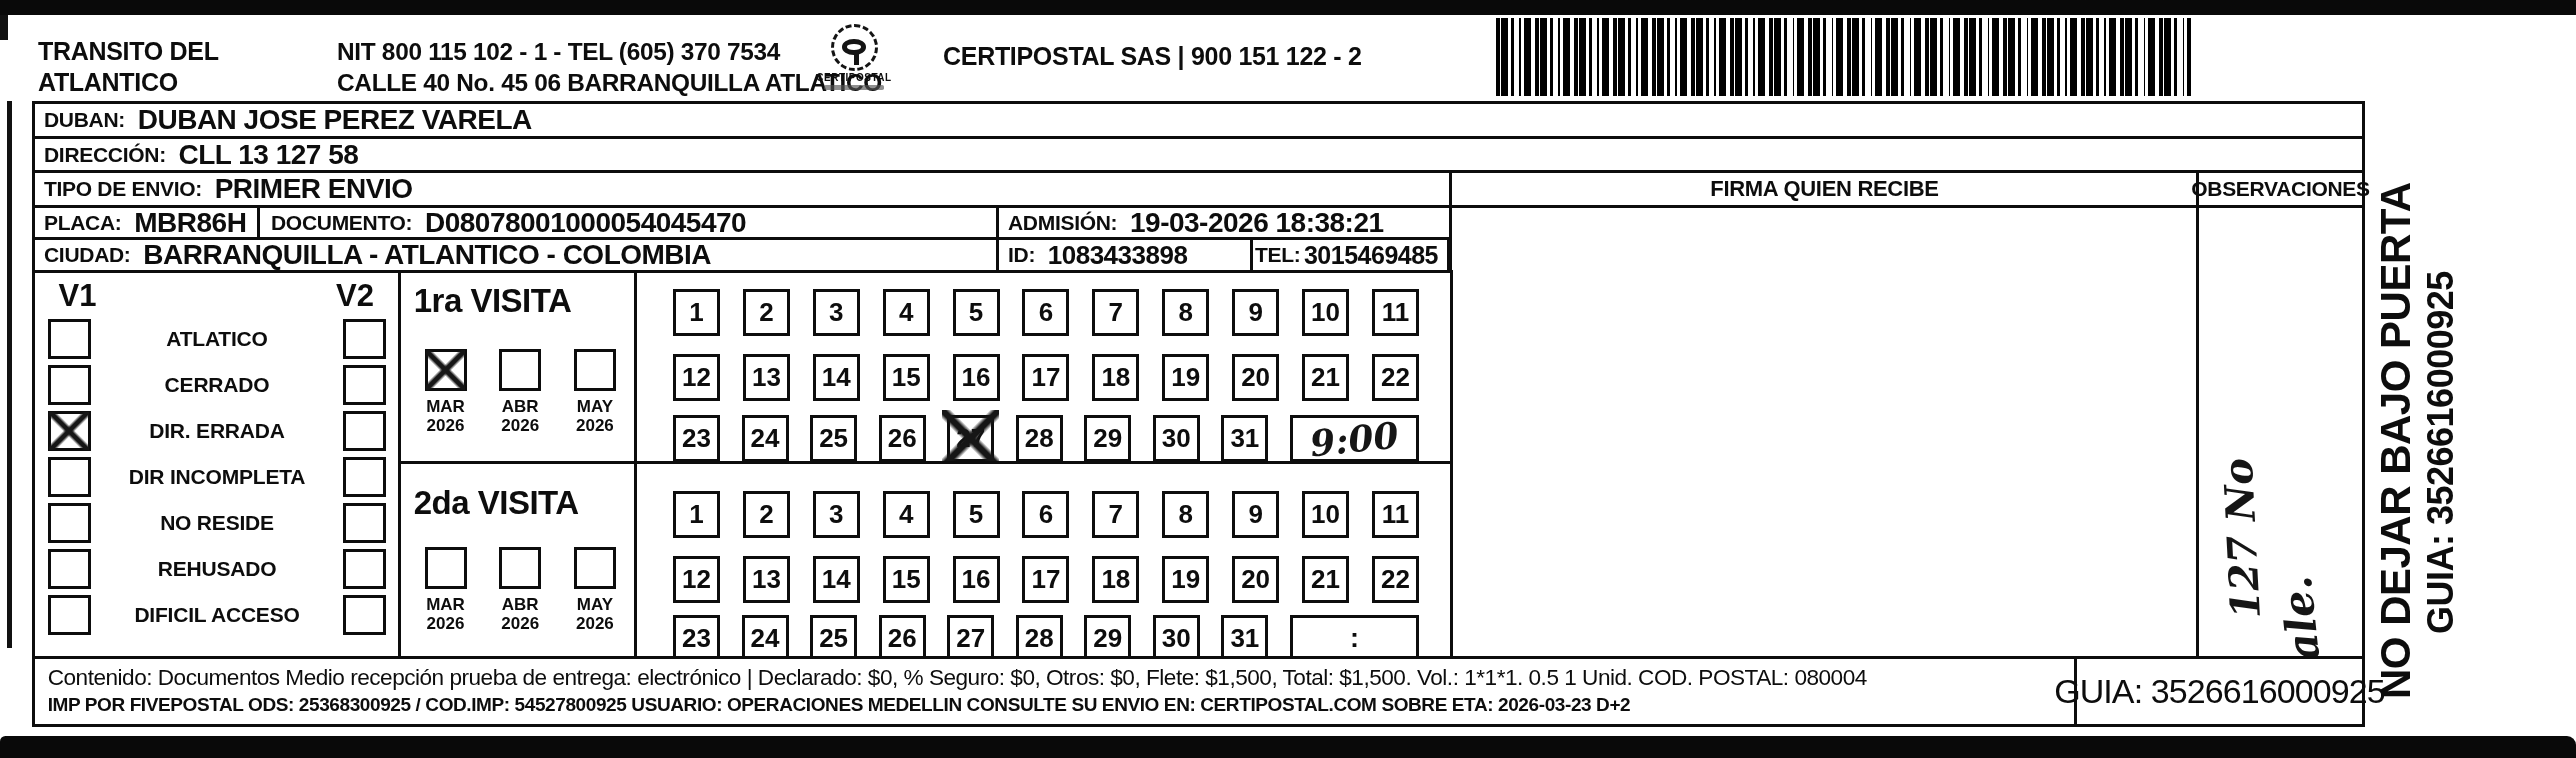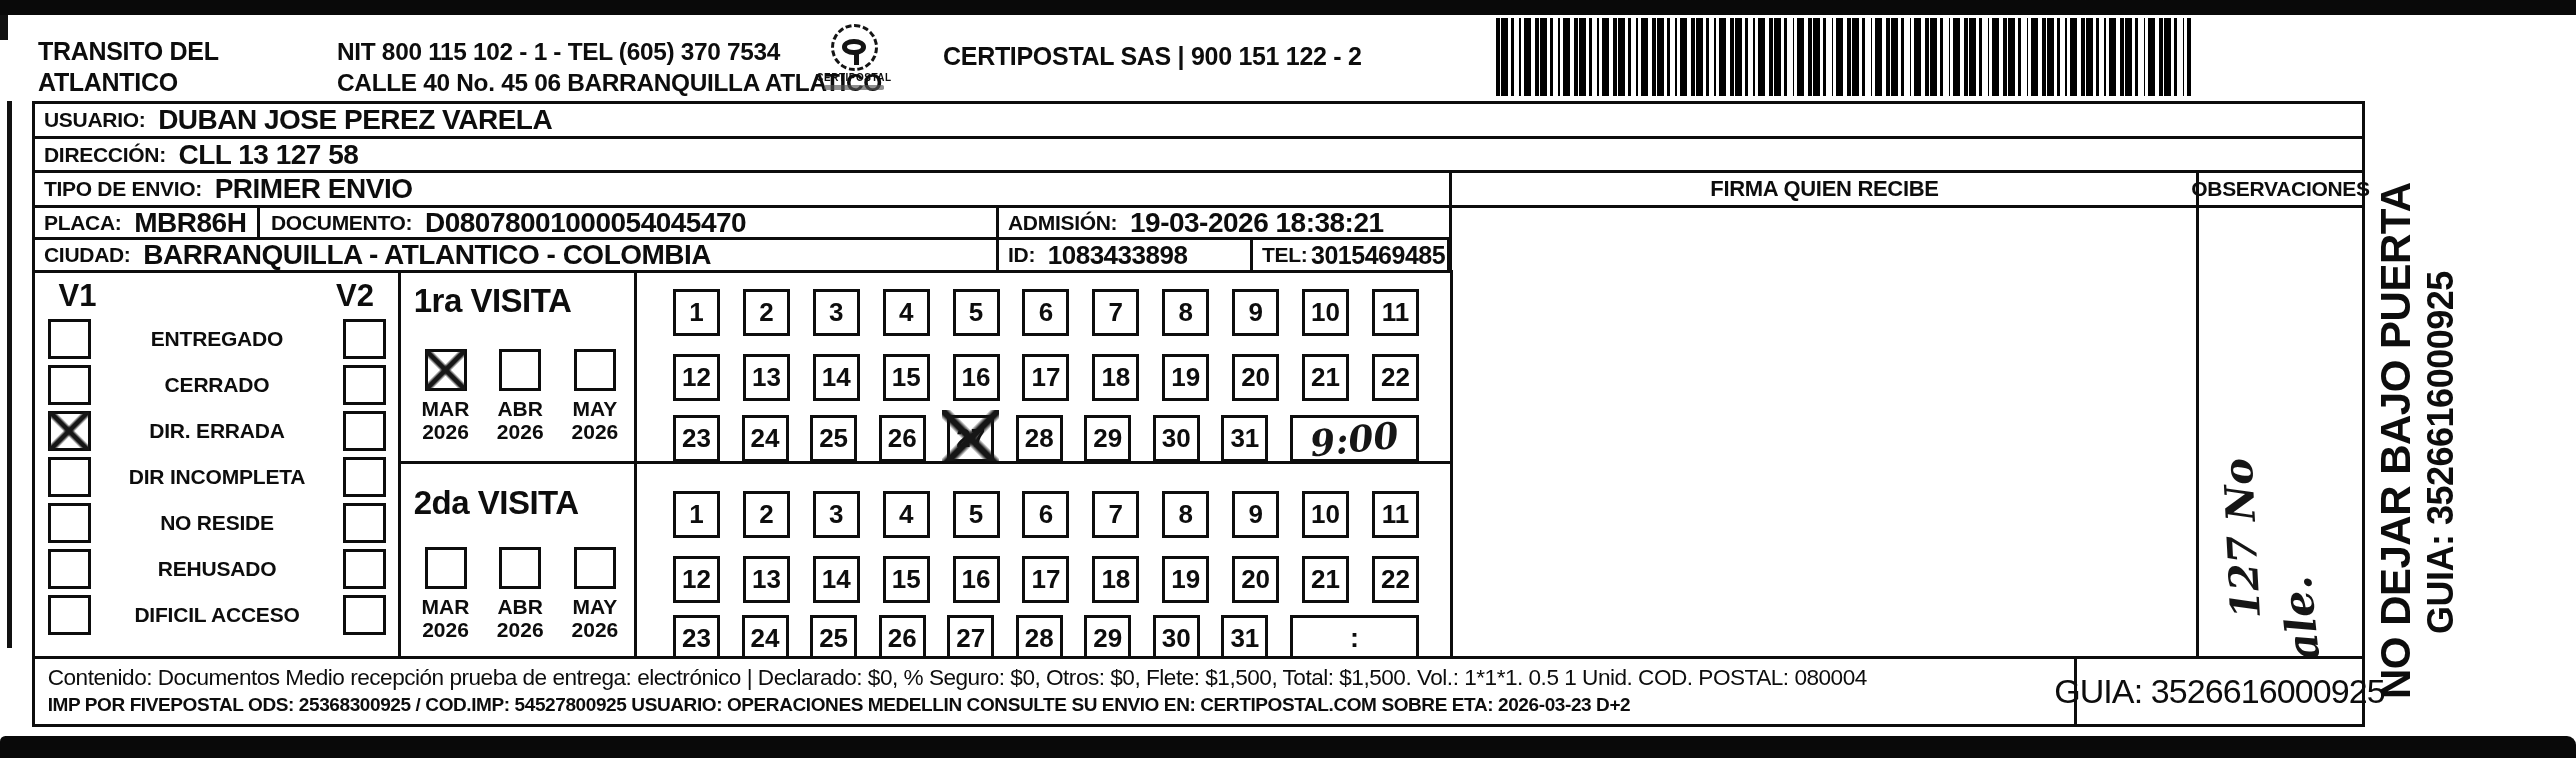--- a/index.html
+++ b/index.html
@@ -45,21 +45,21 @@
   #r-nombre   { left:32px; top:101px; width:2333px; height:38px; }
   #r-direccion{ left:32px; top:136px; width:2333px; height:38px; }
   #r-tipo     { left:32px; top:170px; width:1421px; height:38px; }
   #h-firma    { left:1449px; top:170px; width:751px; height:38px; display:flex; align-items:center; justify-content:center; }
   #h-obs      { left:2196px; top:170px; width:169px; height:38px; display:flex; align-items:center; justify-content:center; }
   #c-placa  { left:32px;  top:205px; width:229px; height:36px; }
   #c-doc    { left:257px; top:205px; width:742px; height:36px;padding-left:11px; }
   #c-adm    { left:996px; top:205px; width:456px; height:36px; }
   #c-ciudad { left:32px;  top:237px; width:968px; height:36px; }
   #c-id     { left:996px; top:237px; width:258px; height:36px; }
-  #c-tel    { left:1250px; top:237px; width:200px; height:36px; }
+  #c-tel    { left:1250px; top:237px; width:200px; height:36px;justify-content:flex-end; }
   #c-firma  { left:1449px; top:205px; width:751px; height:455px; }
   #c-obs    { left:2196px; top:205px; width:169px; height:455px; }
 
   
   #p-left { left:32px; top:270px; width:370px; height:389px; }
   #p-m1   { left:398px; top:270px; width:239px; height:195px; }
   #p-g1   { left:634px; top:270px; width:819px; height:195px; }
   #p-m2   { left:398px; top:461px; width:239px; height:198px; }
   #p-g2   { left:634px; top:461px; width:819px; height:198px; }
 
@@ -69,21 +69,21 @@
   .st-row { display:flex; align-items:center; height:46px; }
   .st-label { flex:1; text-align:center; font-size:21px; font-weight:bold; letter-spacing:-0.2px; }
   .cb { width:43px; height:40px; border:3.6px solid #0d0d0d; position:relative; flex:none; background:#fff; }
 
   .visit-title { position:absolute; left:12.7px; font-size:33px; font-weight:bold; letter-spacing:-0.5px; }
   #p-m1 .visit-title { top:9px; } #p-m2 .visit-title { top:20px; }
   .months { position:absolute; left:9px; right:3.6px; display:flex; justify-content:space-between; }
   #months-1 { top:76px; } #months-2 { top:83px; }
   .m-col { display:flex; flex-direction:column; align-items:center; width:71px; }
   .m-col .cb { width:42px; height:42px; margin-bottom:7.2px; }
-  .m-lbl { font-size:21px; font-weight:bold; line-height:1.08; }
+  .m-lbl { font-size:17px; font-weight:bold; line-height:1.08; }
 
   .day-row { position:absolute; left:36px; right:31px; height:47px; display:flex; justify-content:space-between; }
   #grid-1 .r0{top:16.3px} #grid-1 .r1{top:81px} #grid-1 .r2{top:142px}
   #grid-2 .r0{top:27px} #grid-2 .r1{top:92px} #grid-2 .r2{top:151px}
   .day { width:47px; height:47px; border:3.6px solid #0d0d0d; position:relative;
     display:flex; align-items:center; justify-content:center; font-size:26px; font-weight:bold; background:#fff; }
   .timebox { width:129px; height:47px; border:3.6px solid #0d0d0d; display:flex; align-items:center; justify-content:center; background:#fff; }
   .tcolon { font-size:27px; font-weight:bold; }
 
   
@@ -133,21 +133,21 @@
         <span id="logo-glyph"></span>
       </div>
     <div id="logo-name">CERTIPOSTAL</div>
     <div id="logo-smudge"></div>
   </div>
 
   <div class="abs" id="right-name">CERTIPOSTAL SAS | 900 151 122 - 2</div>
   <div class="abs" id="barcode"></div>
 
   <div class="abs bordered rowline" id="r-nombre">
-    <span class="lbl">USUARIO:</span>
+    <span class="lbl">DUBAN:</span>
     <span class="val">DUBAN JOSE PEREZ VARELA</span>
   </div>
   <div class="abs bordered rowline" id="r-direccion">
     <span class="lbl">DIRECCIÓN:</span>
     <span class="val">CLL 13 127 58</span>
   </div>
   <div class="abs bordered rowline" id="r-tipo">
     <span class="lbl">TIPO DE ENVIO:</span>
     <span class="val">PRIMER ENVIO</span>
   </div>
@@ -181,21 +181,21 @@
 
   <div class="abs bordered" id="c-firma"></div>
   <div class="abs bordered" id="c-obs"></div>
 
   <div class="abs bordered" id="p-left">
     <span class="vcol-head" id="v1-head">V1</span>
     <span class="vcol-head" id="v2-head">V2</span>
     <div id="status-rows">
         <div class="st-row">
           <div class="cb"></div>
-          <div class="st-label">ENTREGADO</div>
+          <div class="st-label">ATLATICO</div>
           <div class="cb"></div>
         </div>
         <div class="st-row">
           <div class="cb"></div>
           <div class="st-label">CERRADO</div>
           <div class="cb"></div>
         </div>
         <div class="st-row">
           <div class="cb">
             <div class="xmark"></div>

